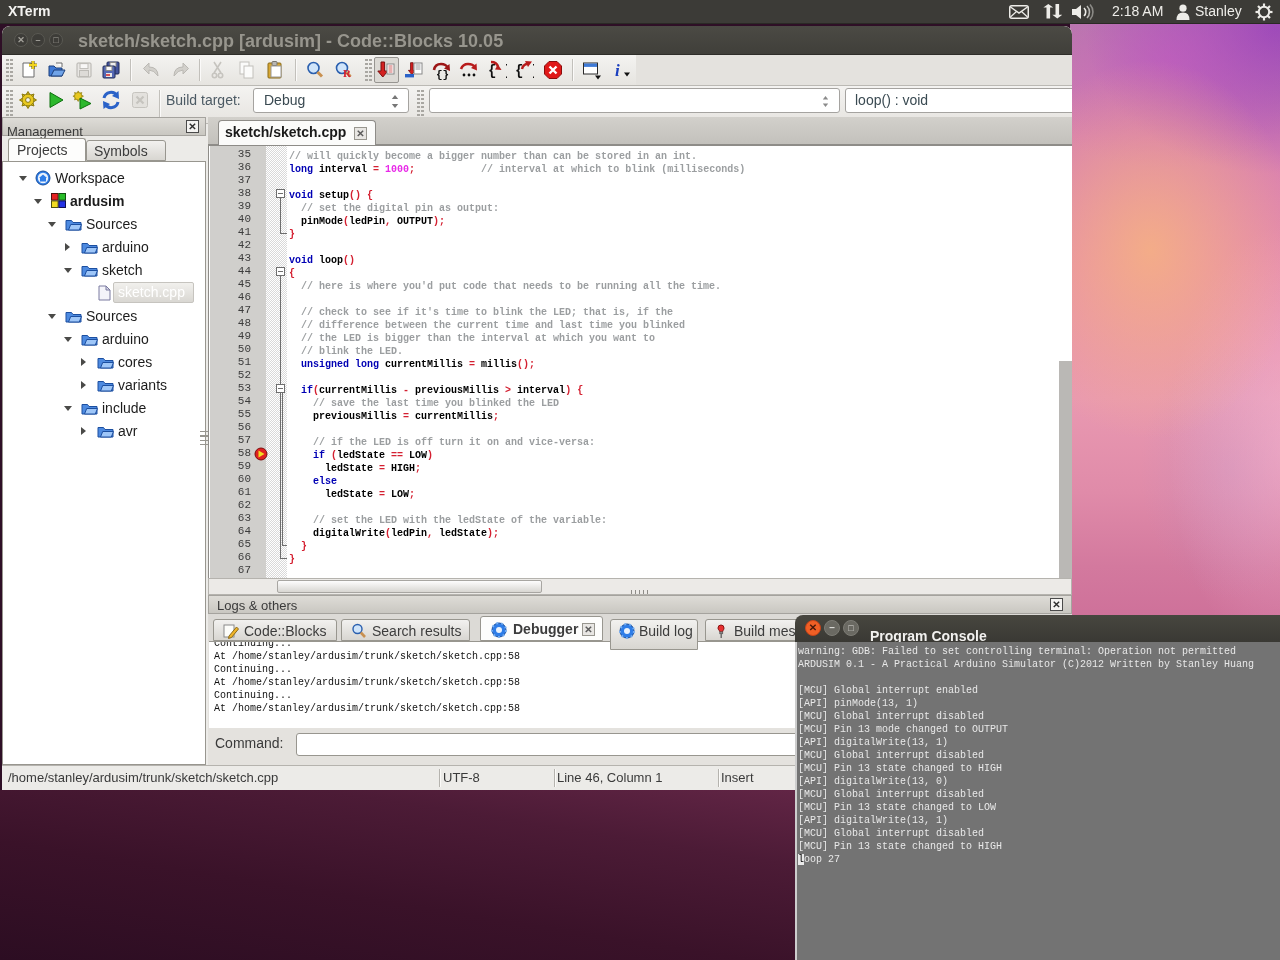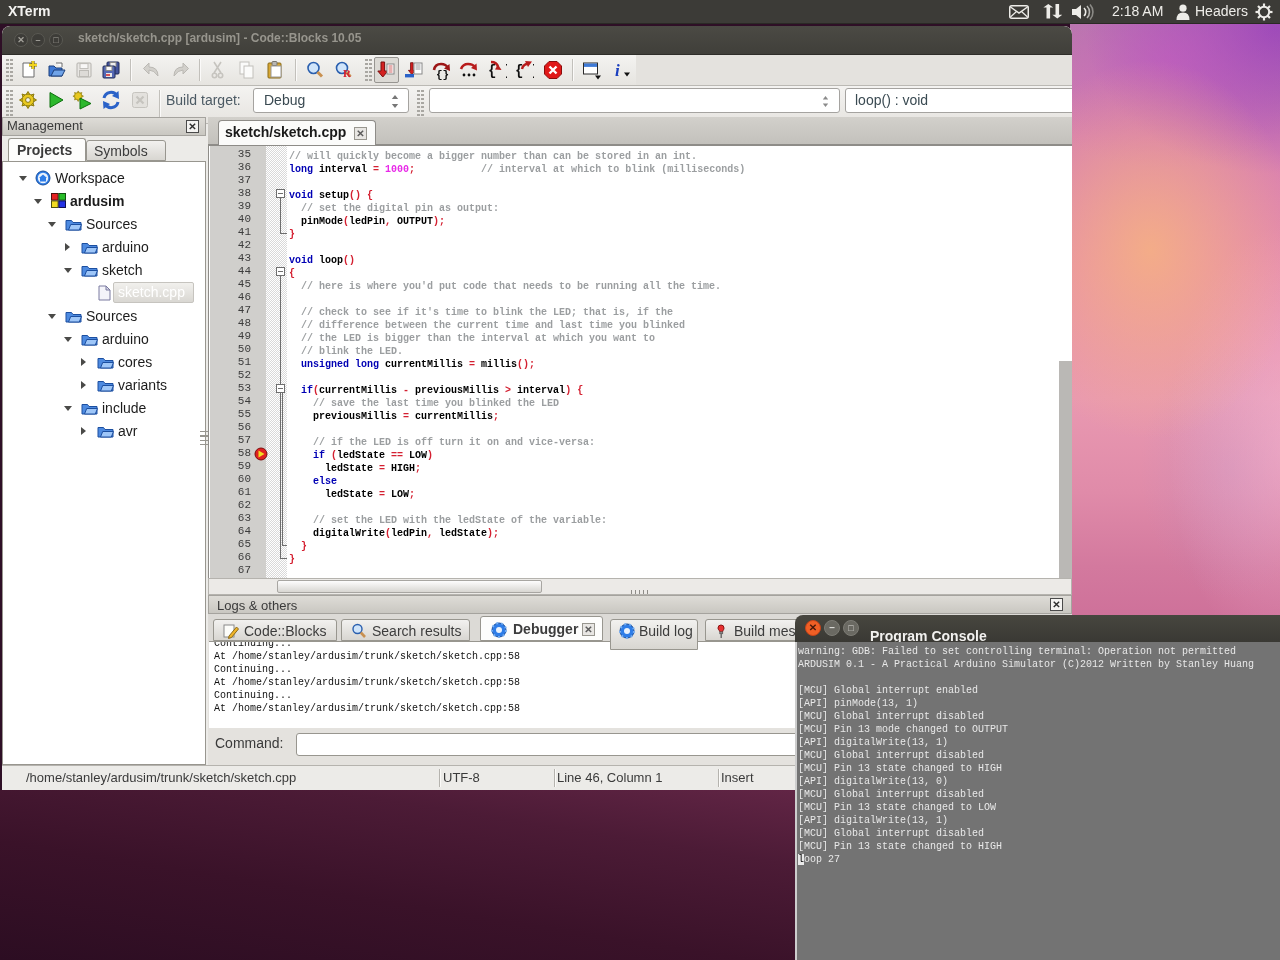--- a/index.html
+++ b/index.html
@@ -36,21 +36,21 @@
   }
   #cb-title {
     position:absolute; left:0; top:0; width:100%; height:29px;
     background:linear-gradient(#4b4a44, #403f3a);
     border-radius:8px 8px 0 0; border-bottom:1px solid #2e2d29;
   }
   .wbtn { position:absolute; top:7px; width:14px; height:14px; border-radius:50%;
     background:#3d3c38; border:1px solid #5a5953; }
   .wbtn span { position:absolute; left:0; top:0; width:12px; height:12px; color:#a4a29b;
     font-size:9px; line-height:12px; text-align:center; font-weight:bold; }
-  #cb-title .wtext { position:absolute; left:76px; top:5px; font-size:12px; font-weight:bold; color:#97958d; }
+  #cb-title .wtext { position:absolute; left:76px; top:5px; font-size:18px; font-weight:bold; color:#97958d; }
   
   .tbar { position:absolute; left:0; width:100%; background:linear-gradient(#f4f3f1,#e6e4e0);
     border-bottom:1px solid #bbb9b4; }
   .grip { position:absolute; top:4px; width:3px; bottom:4px;
     background:repeating-linear-gradient(to bottom,#a9a7a2 0 2px, rgba(0,0,0,0) 2px 4px); }
   .tsep { position:absolute; top:4px; width:1px; bottom:4px; background:#c2c0bb; box-shadow:1px 0 0 #fbfaf9; }
   .ticon { position:absolute; width:20px; height:20px; }
   
   #mgmt { left:0px; top:91px; width:204px; height:648px; background:#ecebe8; }
   .caption { background:linear-gradient(#dedcd7,#c9c7c1); border:1px solid #a5a39e;
@@ -113,21 +113,21 @@
       <path d="M0 5 L4 5 L9 1 L9 15 L4 11 L0 11 Z" fill="#edece8"></path>
       <path d="M12 4 A5.5 5.5 0 0 1 12 12" fill="none" stroke="#edece8" stroke-width="1.6"></path>
       <path d="M15 2 A8.5 8.5 0 0 1 15 14" fill="none" stroke="#b7b6b2" stroke-width="1.6"></path>
       <path d="M18 0.5 A11 11 0 0 1 18 15.5" fill="none" stroke="#8b8a86" stroke-width="1.6"></path>
     </svg>
     <div class="ptext" style="left:1112px;">2:18 AM</div>
     <svg style="position:absolute; left:1176px; top:4px;" width="14" height="16" viewBox="0 0 14 16">
       <circle cx="7" cy="4.2" r="3.6" fill="#edece8"></circle>
       <path d="M0.5 16 Q0.5 8.6 7 8.6 Q13.5 8.6 13.5 16 Z" fill="#edece8"></path>
     </svg>
-    <div class="ptext" style="left:1195px;">Headers</div>
+    <div class="ptext" style="left:1195px;">Stanley</div>
     <svg style="position:absolute; left:1255px; top:3px;" width="18" height="18" viewBox="0 0 18 18">
       <g fill="none" stroke="#edece8" stroke-width="2">
         <circle cx="9" cy="9" r="5.2"></circle>
       </g>
       <g stroke="#edece8" stroke-width="2.2">
         <line x1="9" y1="0.5" x2="9" y2="4"></line>
         <line x1="9" y1="14" x2="9" y2="17.5"></line>
         <line x1="0.5" y1="9" x2="4" y2="9"></line>
         <line x1="14" y1="9" x2="17.5" y2="9"></line>
         <line x1="3" y1="3" x2="5.5" y2="5.5"></line>
@@ -313,26 +313,26 @@
           <path d="M3.5 1 L6.2 4.5 L0.8 4.5 Z" fill="#8a8a8a"></path>
           <path d="M3.5 12 L6.2 8.5 L0.8 8.5 Z" fill="#8a8a8a"></path>
         </svg>
       </div>
       <div style="position:absolute; left:843px; top:2px; width:240px; height:25px; background:#fff; border:1px solid #a5a3a0; border-radius:3px;">
         <div style="position:absolute; left:9px; top:3px; font-size:14px; color:#3a4a52;">loop() : void</div>
       </div>
     </div>
     <div class="abs" id="mgmt">
       <div class="caption" style="position:absolute; left:0; top:0; width:204px; height:19px;">
-        <span style="position:absolute; left:4px; top:0;">Management</span>
+        <span style="position:absolute; left:4px; top:6px;">Management</span>
         <div class="closebox" style="right:6px; top:2px;">✕</div>
       </div>
       <div style="position:absolute; left:0; top:44px; width:204px; height:604px; background:#fff; border:1px solid #98968f;"></div>
       <div class="tab" style="left:6px; top:21px; width:78px; height:23px; background:#fdfdfc; border-bottom:none; z-index:2;">
-        <span style="position:absolute; left:8px; top:3px; font-weight:bold;text-align:right;">Projects</span>
+        <span style="position:absolute; left:8px; top:3px; font-weight:normal;text-align:right;">Projects</span>
       </div>
       <div class="tab" style="left:84px; top:23px; width:80px; height:21px;">
         <span style="position:absolute; left:7px; top:2px;">Symbols</span>
       </div>
 
       <div id="tree" style="position:absolute; left:0; top:44px; width:203px; height:601px; overflow:hidden;">
         <div class="trow" style="left:0; top:8px;">
           <i class="arrow-d" style="left:17px; top:7px;"></i>
           <svg style="position:absolute; left:33px; top:1px;" width="16" height="16" viewBox="0 0 16 16">
             <circle cx="8" cy="8" r="7" fill="#2e7de8" stroke="#1a4f9c"></circle>
@@ -588,21 +588,21 @@
           <path d="M7 2 a3 3 0 0 1 3 3 c0 2 -1.5 2.5 -1.5 4 l-2.5 0 C6 7.5 4 7 4 5 a3 3 0 0 1 3 -3 z" fill="#e83030" stroke="#8a1010"></path>
           <rect x="5.8" y="9" width="2.8" height="1.6" fill="#b0b0b0" stroke="#666"></rect>
           <path d="M7.2 10.6 L7.2 15" stroke="#666" stroke-width="1.4"></path>
         </svg>
         <span style="position:absolute; left:28px; top:3px;">Build mes</span>
       </div>
       <div style="position:absolute; left:7px; top:140px; font-size:14px; color:#3a3a3a;">Command:</div>
       <div style="position:absolute; left:88px; top:138px; width:769px; height:23px; background:#fff; border:1px solid #98968f; border-radius:3px;"></div>
     </div>
     <div class="abs" id="status">
-      <span style="position:absolute; left:24px; top:4px;text-align:center;">/home/stanley/ardusim/trunk/sketch/sketch.cpp</span>
+      <span style="position:absolute; left:6px; top:4px;text-align:center;">/home/stanley/ardusim/trunk/sketch/sketch.cpp</span>
       <div class="ssep" style="left:437px;"></div>
       <span style="position:absolute; left:441px; top:4px;">UTF-8</span>
       <div class="ssep" style="left:552px;"></div>
       <span style="position:absolute; left:555px; top:4px;">Line 46, Column 1</span>
       <div class="ssep" style="left:716px;"></div>
       <span style="position:absolute; left:719px; top:4px;">Insert</span>
     </div>
   </div>
 
   <div class="abs" id="console">

